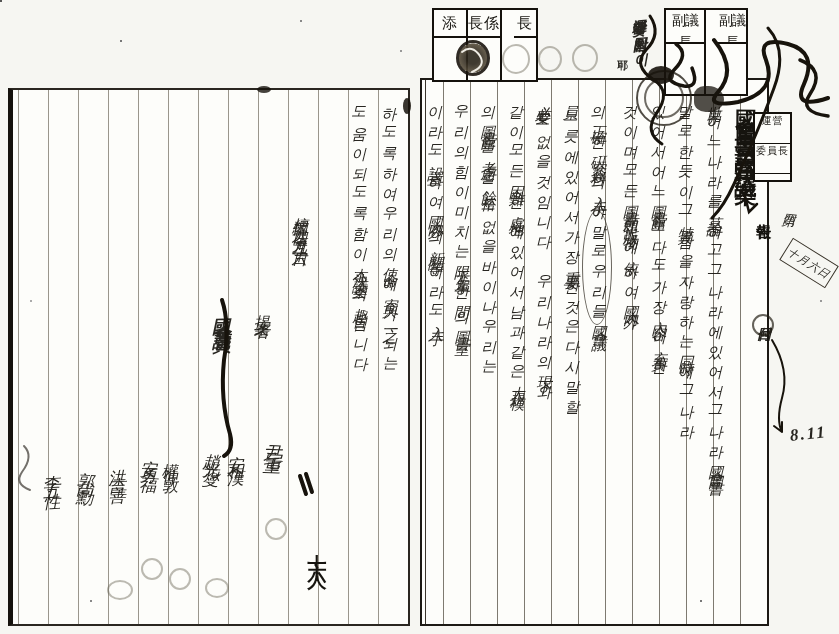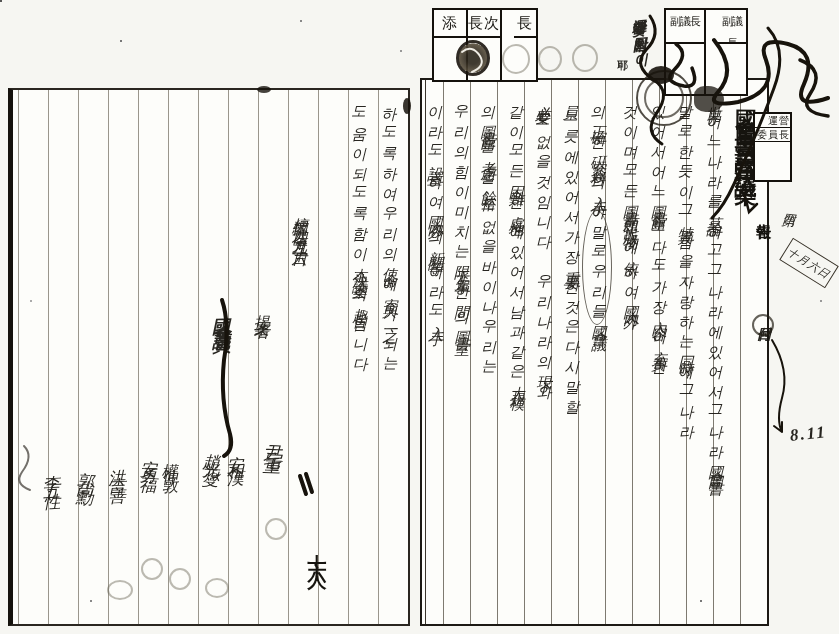--- a/index.html
+++ b/index.html
@@ -30,31 +30,31 @@
   .grid .cell { border-right:2px solid #14110c; display:flex; flex-direction:column; }
   .grid .cell:last-child { border-right:none;padding-left:12px; }
   .grid .hd { border-bottom:2px solid #14110c; text-align:center; overflow:hidden;
               font-family:"Liberation Serif", serif; }
   .grid-left  { left:432px; top:8px; height:74px; }
   .grid-left  .cell { width:34px; }
   .grid-left  .hd { height:28px; font-size:15px; letter-spacing:1px; line-height:26px; }
   .grid-left  .bd { height:42px; }
   .grid-right { left:664px; top:8px; height:88px; }
   .grid-right .cell { width:40px; }
-  .grid-right .hd { height:40px; font-size:11px; line-height:22px; letter-spacing:-1px; }
+  .grid-right .hd { height:40px; font-size:14px; line-height:22px; letter-spacing:-1px; }
   .grid-right .bd { height:60px; }
 
   .seal { position:absolute; border-radius:50%; }
   .seal-dark  { border:3px solid #1a150e; background:radial-gradient(circle,#2b251b 30%,#584e3c 70%,transparent 72%); opacity:.9; }
   .seal-faint { border:2px solid #6b6557; opacity:.45; }
   .ring { position:absolute; border-radius:50%; border:2.5px solid #241f16; }
 
   .committee-box { position:absolute; left:753px; top:112px; width:39px; height:70px;
     border:2px solid #14110c; background:#fdfdfa; font-size:10px; text-align:center; }
-  .committee-box .row { border-bottom:1.5px solid #14110c; height:14px; line-height:13px; letter-spacing:1px;text-align:right; }
+  .committee-box .row { border-bottom:1.5px solid #14110c; height:30px; line-height:13px; letter-spacing:1px; }
 
   .note { position:absolute; }
   .blob { position:absolute; background:#17130c; border-radius:50%; }
   svg.overlay { position:absolute; left:0; top:0; pointer-events:none; }
   .specks { position:absolute; left:0; top:0; width:2px; height:2px; background:#555;
     box-shadow: 120px 40px 0 #777, 300px 20px 0 #888, 700px 600px 0 #777, 90px 600px 0 #888,
                 520px 640px 0 #666, 820px 300px 0 #999, 30px 300px 0 #aaa, 400px 50px 0 #999; }
 </style>
 </head>
 <body>
@@ -107,21 +107,21 @@
 
   <div style="position:absolute; left:160px; top:130px; width:30px; height:115px; border:1.5px solid #2a241a; border-radius:50%; opacity:.7;"></div>
 </div>
 
 <div class="grid grid-left">
   <div class="cell">
     <div class="hd">添</div>
     <div class="bd"></div>
   </div>
   <div class="cell">
-    <div class="hd">長次</div>
+    <div class="hd">長係</div>
     <div class="bd"></div>
   </div>
   <div class="cell">
     <div class="hd">長總</div>
     <div class="bd"></div>
   </div>
 </div>
 
 <div class="seal seal-dark" style="left:456px; top:40px; width:34px; height:36px;"></div>
 <div class="seal seal-faint" style="left:502px; top:44px; width:28px; height:30px;"></div>

